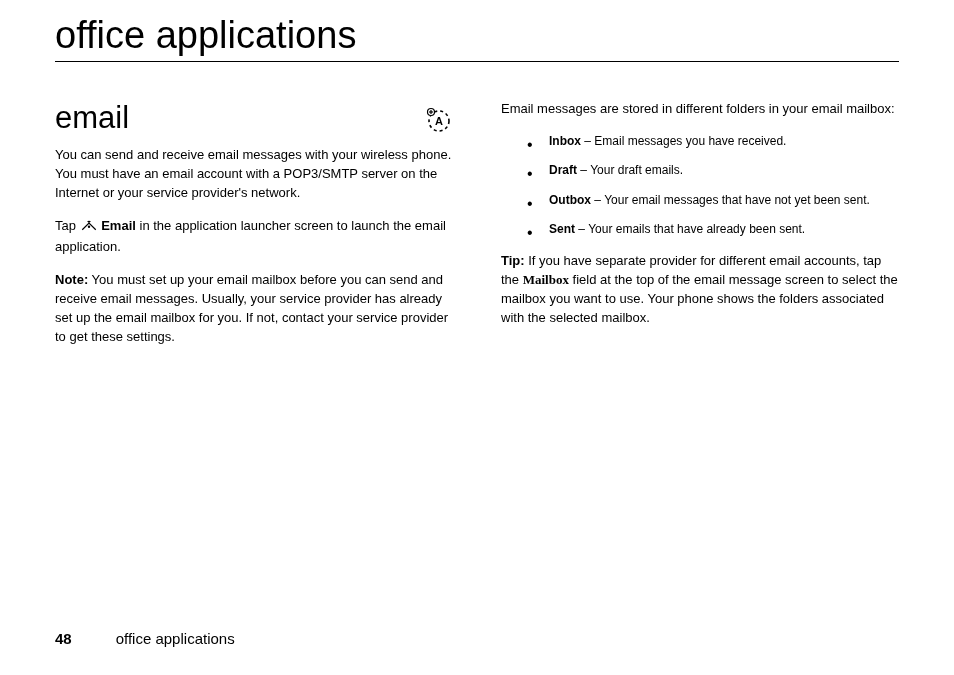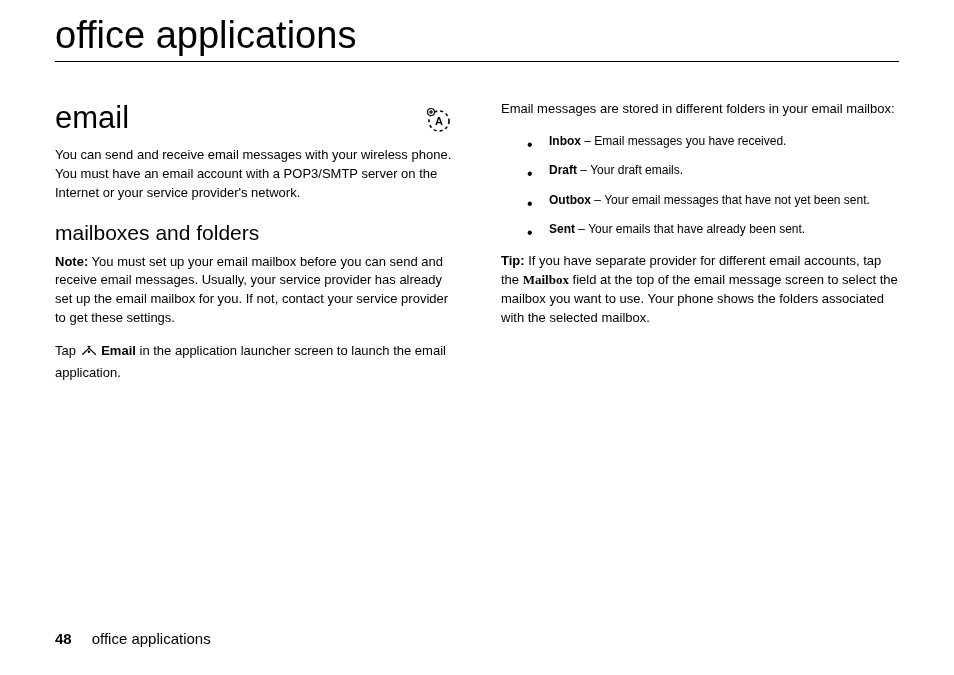--- a/index.html
+++ b/index.html
@@ -82,21 +82,21 @@
   .mailbox-ui { font-weight:700; font-family: Liberation Serif, serif; font-stretch: condensed; }
   .email-ui   { font-weight:700; font-family: Arial, sans-serif; font-stretch: condensed; }
   .launcher-icon { display:inline-block; vertical-align:-3px; }
   .launcher-icon svg { width:18px; height:14px; }
   .footer {
     position: absolute;
     left: 55px;
     bottom: 28px;
     font-size: 15px;
   }
-  .footer .pageno { font-weight:700; margin-right: 20px; }
+  .footer .pageno { font-weight:700; margin-right: 44px; }
 </style>
 </head>
 <body>
 
 <div class="page">
 
   <h1 class="chapter-title">office applications</h1>
 
   <div class="columns">
 
@@ -110,35 +110,34 @@
             <text x="14" y="19" text-anchor="middle" font-size="11" font-weight="700" font-family="Arial">A</text>
             <circle cx="6" cy="6" r="3.5" fill="#fff" stroke="#000" stroke-width="1.2"></circle>
             <line x1="6" y1="4" x2="6" y2="8" stroke="#000" stroke-width="1.2"></line>
             <line x1="4" y1="6" x2="8" y2="6" stroke="#000" stroke-width="1.2"></line>
           </svg>
         </span>
       </div>
 
       <p>You can send and receive email messages with your wireless phone. You must have an email account with a POP3/SMTP server on the Internet or your service provider's network.</p>
 
-      <h3 class="subhead">mailboxes and folders</h3>
-
-      <p>
-        <span class="bold">Note:</span><span> You must set up your email mailbox before you can send and receive email messages. Usually, your service provider has already set up the email mailbox for you. If not, contact your service provider to get these settings.</span>
-      </p>
 
       <p>
         <span>Tap </span><span class="launcher-icon">
           <svg viewBox="0 0 24 18">
             <path d="M3 14 L12 5 L21 14" fill="none" stroke="#000" stroke-width="1.6"></path>
             <circle cx="12" cy="10" r="1.6" fill="#000"></circle>
             <line x1="12" y1="5" x2="12" y2="2" stroke="#000" stroke-width="1.4"></line>
             <line x1="10" y1="3" x2="14" y2="3" stroke="#000" stroke-width="1.4"></line>
           </svg>
         </span> <span class="email-ui">Email</span><span> in the application launcher screen to launch the email application.</span>
+      </p>
+
+      <p>
+        <span class="bold">Note:</span><span> You must set up your email mailbox before you can send and receive email messages. Usually, your service provider has already set up the email mailbox for you. If not, contact your service provider to get these settings.</span>
       </p>
 
     </div>
 
     <div class="col">
 
       <p>Email messages are stored in different folders in your email mailbox:</p>
 
       <ul class="folder-list">
         <li>

